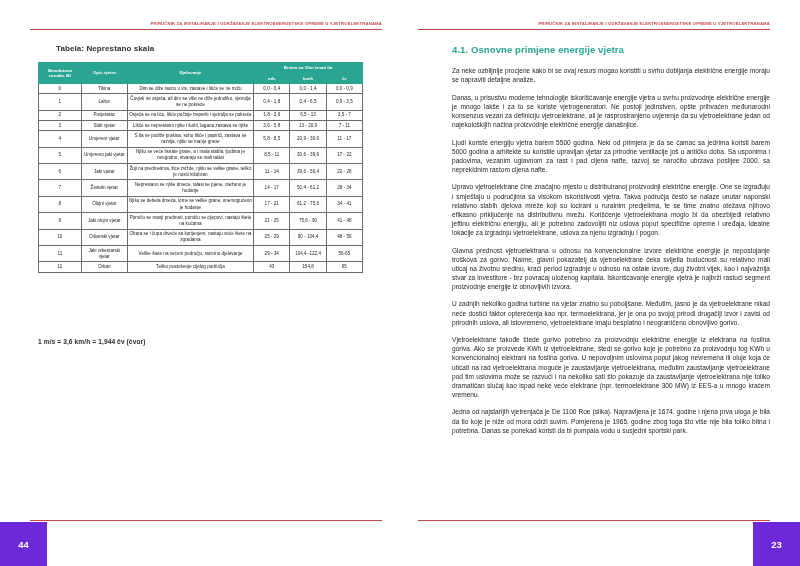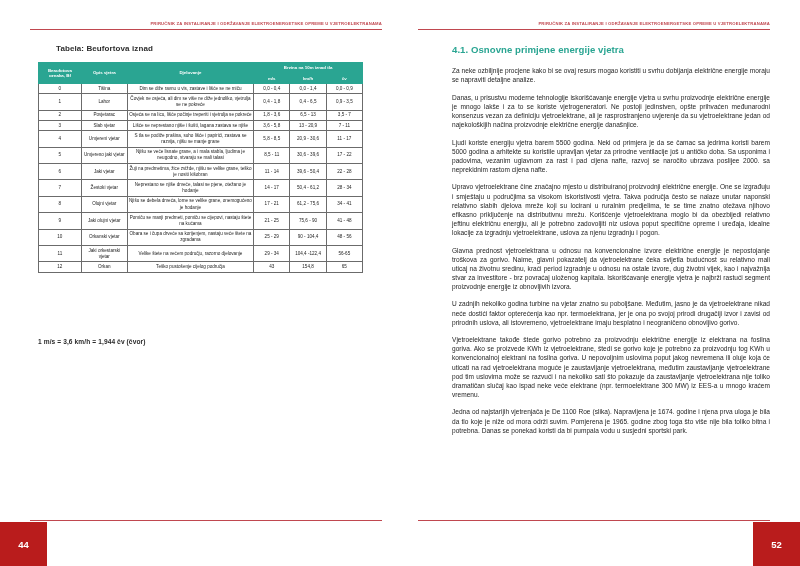--- a/index.html
+++ b/index.html
@@ -159,21 +159,21 @@
     background: #c0474f;
   }
   .page-left .footer-rule  { left: 30px; right: 0; }
   .page-right .footer-rule { left: 0; right: 30px; }
 
   .folio {
     position: absolute;
     top: 2px;
     width: 47px;
     height: 44px;
-    background: #b91c1c;
+    background: #6d28d9;
     color: #ffffff;
     font-size: 9.5px;
     font-weight: bold;
     display: flex;
     align-items: center;
     justify-content: center;
   }
   .folio-left  { left: 0; }
   .folio-right { right: 0; }
 
@@ -190,21 +190,21 @@
 
 <div class="spread">
 
   <div class="page page-left">
 
     <div class="run-head">
       <div class="run-head-text">PRIRUČNIK ZA INSTALIRANJE I ODRŽAVANJE ELEKTROENERGETSKE OPREME U VJETROELEKTRANAMA</div>
       <div class="run-head-rule"></div>
     </div>
 
-    <div class="table-caption">Tabela: Beufortova iznad</div>
+    <div class="table-caption">Tabela: Neprestano skala</div>
 
     <div class="beaufort-wrap">
       <table class="beaufort">
         <colgroup>
           <col class="col-bf">
             <col class="col-opis">
             <col class="col-djel">
           <col class="col-ms">
             <col class="col-kmh">
             <col class="col-cv">
@@ -354,18 +354,18 @@
         <p>Ljudi koriste energiju vjetra barem 5500 godina. Neki od primjera je da se čamac sa jedrima koristi barem 5000 godina a arhitekte su koristile upravljan vjetar za prirodne ventilacije još u antičko doba. Sa usponima i padovima, vezanim uglavnom za rast i pad cijena nafte, razvoj se naročito ubrzava poslijee 2000. sa neprekidnim rastom cijena nafte.</p>
         <p>Upravo vjetroelektrane čine značajno mjesto u distribuiranoj proizvodnji električne energije. One se izgrađuju i smještaju u područjima sa visokom iskoristivosti vjetra. Takva područja često se nalaze unutar naponski relativno slabih djelova mreže koji su locirani u ruralnim predjelima, te se time znatno otežava njihovo efikasno priključenje na distributivnu mrežu. Korišćenje vjetroelektrana moglo bi da obezbijedi relativno jeftinu električnu energiju, ali je potrebno zadovoljiti niz uslova poput specifične opreme i uređaja, idealne lokacije za izgradnju vjetroelektrane, uslova za njenu izgradnju i pogon.</p>
         <p>Glavna prednost vjetroelektrana u odnosu na konvencionalne izvore električne energije je nepostojanje troškova za gorivo. Naime, glavni pokazatelj da vjetroelektrane čeka svijetla budućnost su relativno mali uticaj na životnu sredinu, kraći period izgradnje u odnosu na ostale izvore, dug životni vijek, kao i najvažnija stvar za investitore - brz povraćaj uloženog kapitala. Iskorišćavanje energije vjetra je najbrži rastući segment proizvodnje energije iz obnovljivih izvora.</p>
         <p>U zadnjih nekoliko godina turbine na vjetar znatno su poboljšane.  Međutim, jasno je da vjetroelektrane nikad neće dostići faktor opterećenja kao npr. termoelektrana, jer je ona po svojoj prirodi drugačiji izvor i zavisi od prirodnih uslova, ali istovremeno, vjetroelektrane imaju besplatno i neograničeno obnovljivo gorivo.</p>
         <p>Vjetroelektrane takođe štede gorivo potrebno za proizvodnju električne energije iz elektrana na fosilna goriva. Ako se proizvede KWh iz vjetroelektrane, štedi se gorivo koje je potrebno za proizvodnju tog KWh u konvencionalnoj elektrani na fosilna goriva. U nepovoljnim uslovima poput jakog nevremena ili oluje koja će uticati na rad vjetroelektrana moguće je zaustavljanje vjetroelektrana, međutim zaustavljanje vjetroelektrane pod tim uslovima može se razvući i na nekoliko sati što pokazuje da zaustavljanje vjetroelektrana nije toliko dramatičan slučaj kao ispad neke veće elektrane (npr. termoelektrane 300 MW) iz EES-a u mnogo kraćem vremenu.</p>
         <p>Jedna od najstarijih vjetrenjača je De 1100 Roe (slika). Napravljena je 1674. godine i njena prva uloga je bila da tlo koje je niže od mora održi suvim. Pomjerena je 1965. godine zbog toga što više nije bila toliko bitna i potrebna. Danas se ponekad koristi da bi pumpala vodu u susjedni sportski park.</p>
       </div>
 
     <div class="footer">
       <div class="footer-rule"></div>
-      <div class="folio folio-right">52</div>
+      <div class="folio folio-right">23</div>
     </div>
   </div>
 
   <div class="gutter"></div>
 </div>
 
 </body></html>

